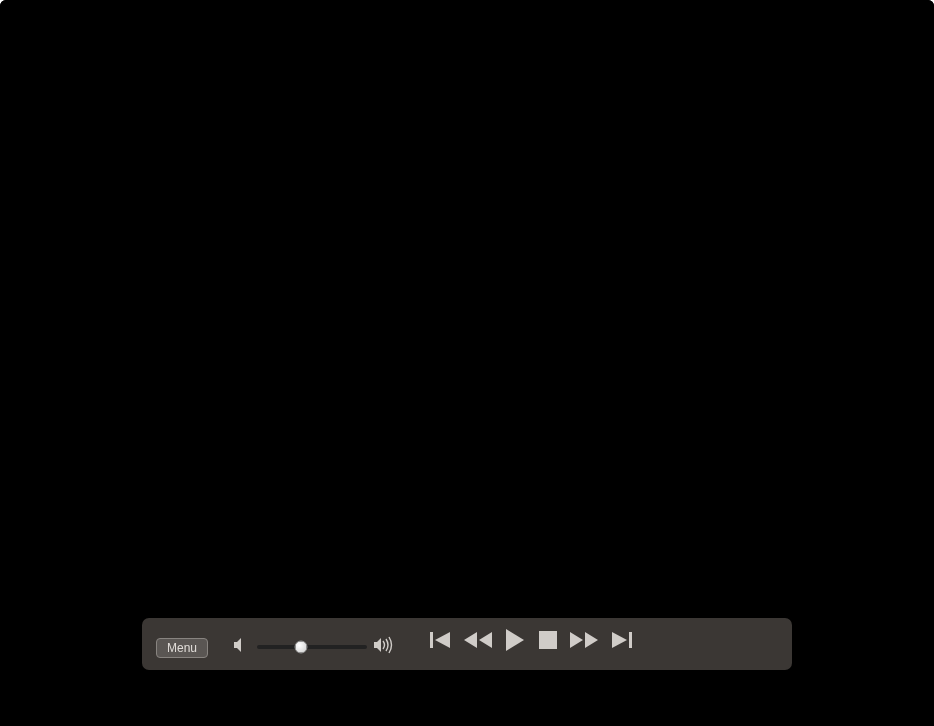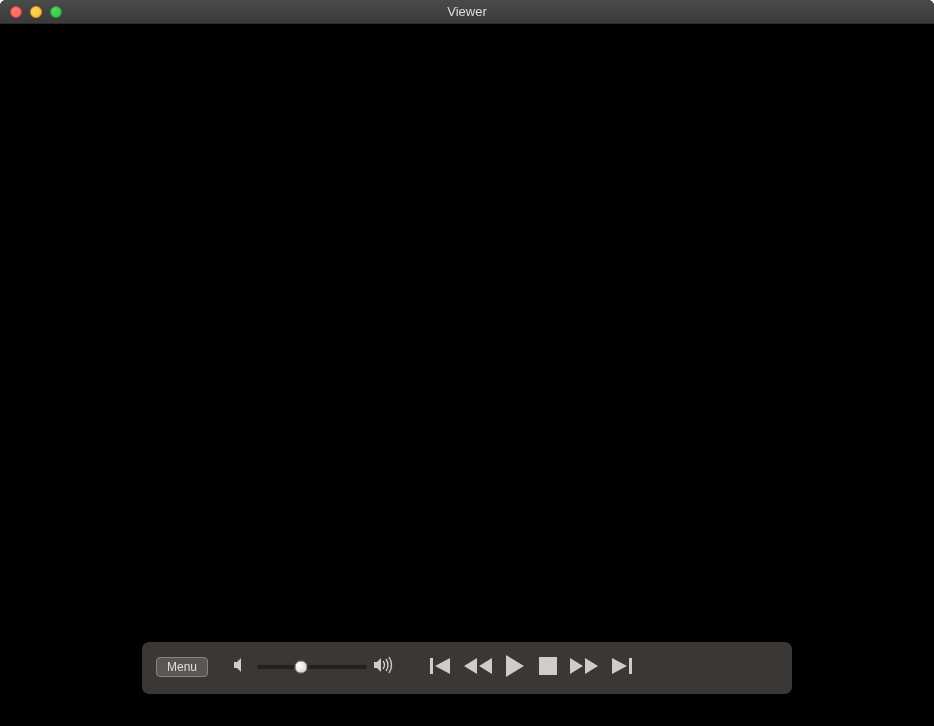--- a/index.html
+++ b/index.html
@@ -75,21 +75,21 @@
       width: 650px;
       background: rgba(62, 58, 55, 0.95);
       border-radius: 7px;
       padding: 10px 14px 12px 14px;
       display: flex;
       flex-direction: column;
       gap: 10px;
     }
     .controller-row {
       display: flex;
-      align-items: center;
+      align-items: flex-end;
       gap: 21px;
     }
     .row1 {
       height: 30px;
     }
     .row2 {
       height: 22px;
     }
     .pill-button {
       background: #5a5653;
@@ -175,28 +175,20 @@
       height: 13px;
       background: radial-gradient(circle at 35% 35%, #fff, #ccc);
       border-radius: 50%;
       border: 0.5px solid #999;
     }
   </style>
 </head>
 <body>
 
 <div class="window">
-  <div class="titlebar">
-    <div class="traffic-lights">
-      <div class="traffic-light close-btn"></div>
-      <div class="traffic-light minimize-btn"></div>
-      <div class="traffic-light maximize-btn"></div>
-    </div>
-    <div class="window-title">Viewer</div>
-  </div>
 
   <div class="video-area">
 
     <div class="controller">
       <div class="controller-row row1">
         <button class="pill-button">Menu</button>
 
         <div class="volume-section">
           <span>
             <svg width="18" height="16" viewBox="0 0 18 16">

